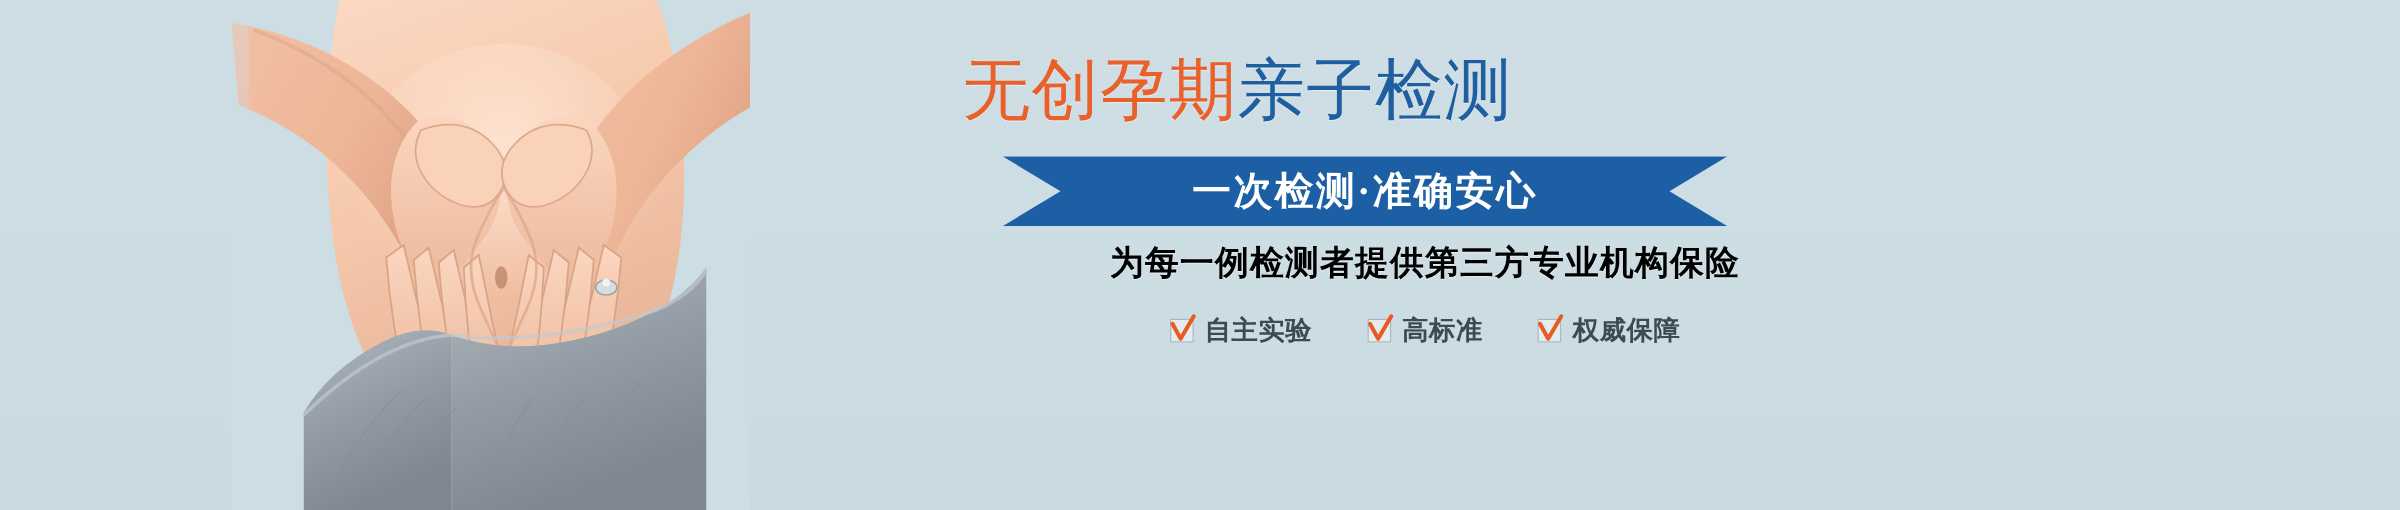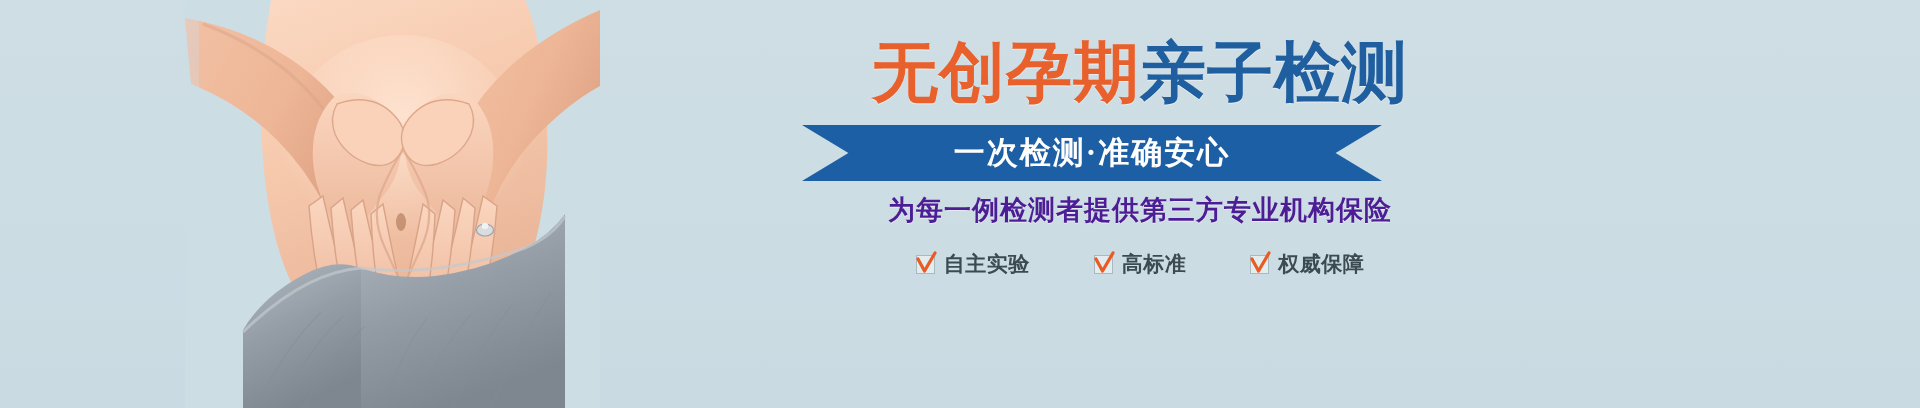--- a/index.html
+++ b/index.html
@@ -45,24 +45,24 @@
     width: 760px;
     height: 408px;
   }
 
   
   .headline {
     position: absolute;
     left: 10px;
     top: 33px;
     width: 740px;
-    text-align: center;
-    font-size: 66px;
+    text-align: left;
+    font-size: 54px;
     line-height: 78px;
-    font-weight: bold;
+    font-weight: normal;
     letter-spacing: 1px;
     white-space: nowrap;
   }
   .headline .seg-orange {
     color: #e8612c;
     text-shadow: 0 1px 0 rgba(255,255,255,0.55);
   }
   .headline .seg-blue {
     color: #1f5fa0;
     text-shadow: 0 1px 0 rgba(255,255,255,0.5);
@@ -108,36 +108,36 @@
   
   .tagline {
     position: absolute;
     left: 10px;
     top: 190px;
     width: 740px;
     text-align: center;
     font-size: 27px;
     line-height: 40px;
     font-weight: bold;
-    color: #4c1d95;
+    color: #000000;
     letter-spacing: 1px;
     white-space: nowrap;
     text-shadow: 0 1px 0 rgba(255,255,255,0.45);
   }
 
   
   .features {
     position: absolute;
     left: 10px;
     top: 250px;
     width: 740px;
     display: flex;
     justify-content: center;
     align-items: center;
-    gap: 64px;
+    gap: 44px;
   }
   .feature {
     display: flex;
     align-items: center;
     gap: 9px;
     white-space: nowrap;
   }
   .check-box {
     position: relative;
     width: 19px;

